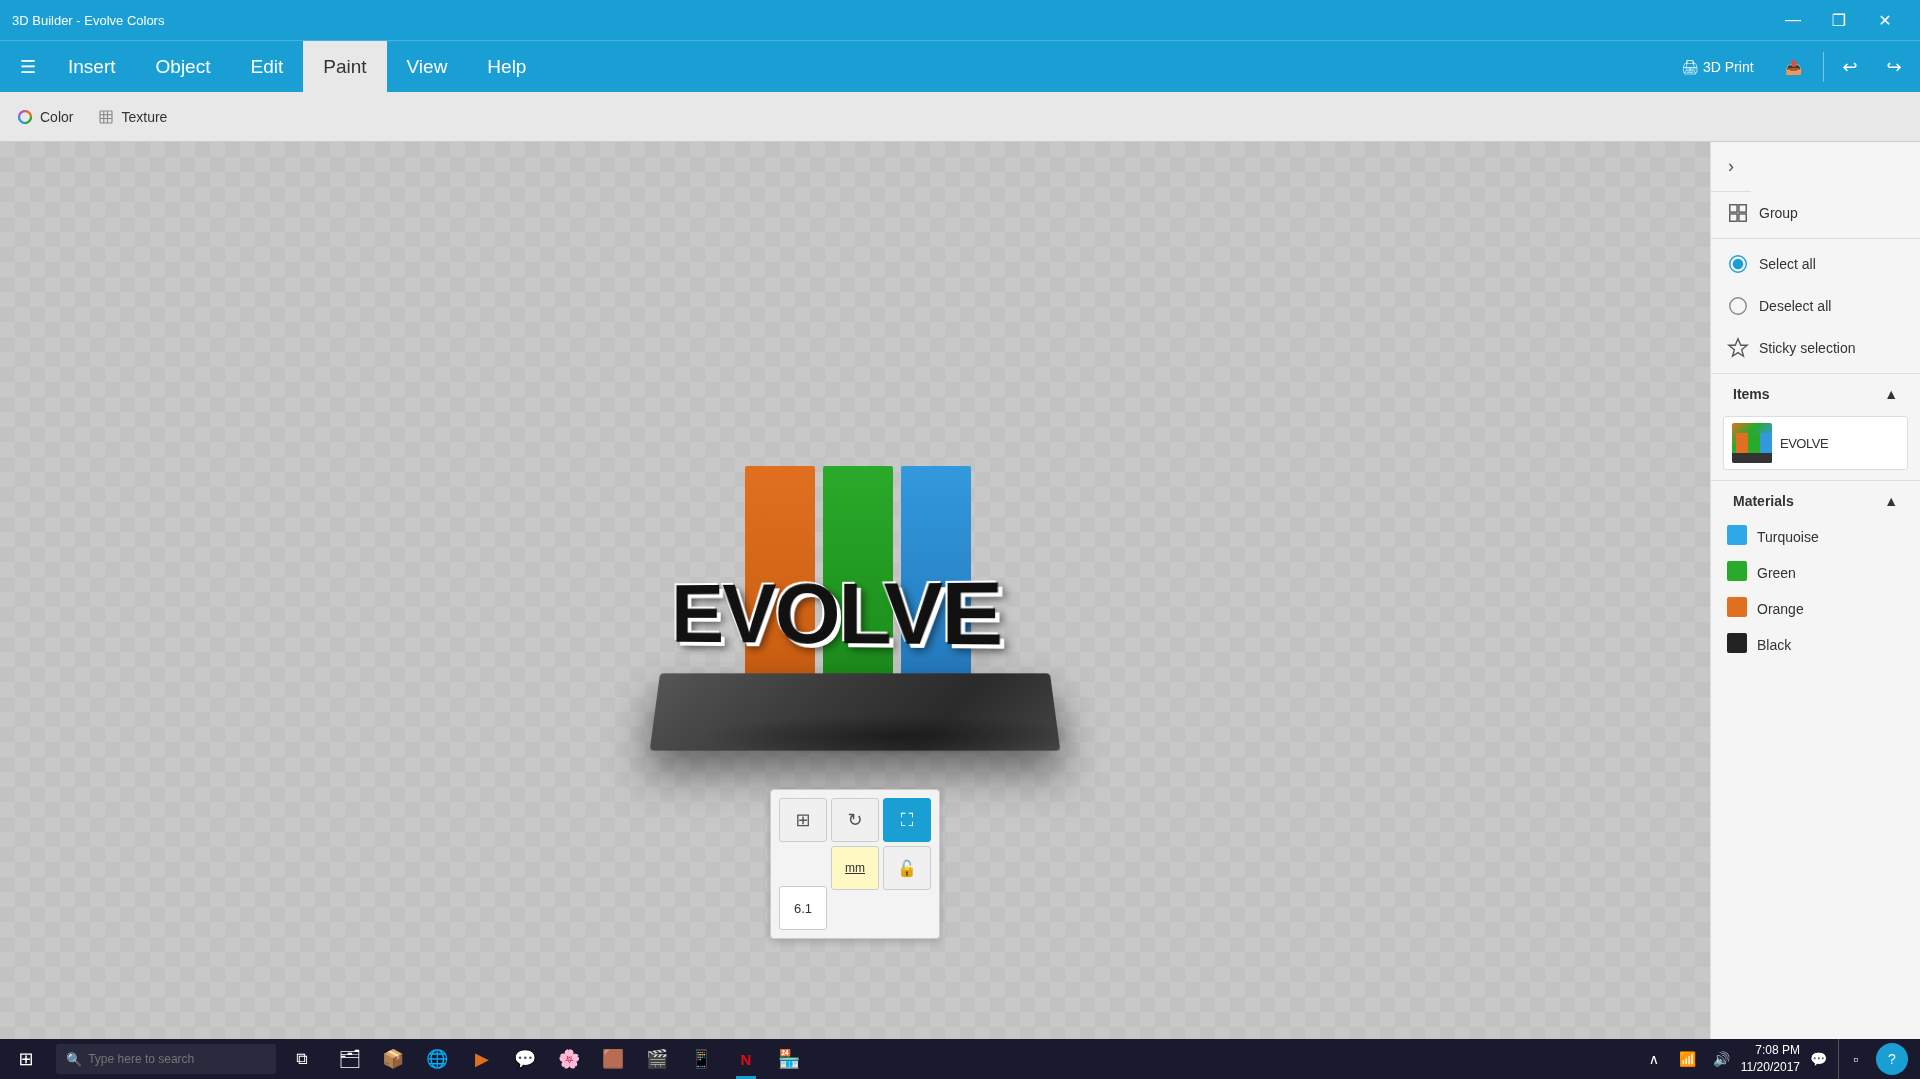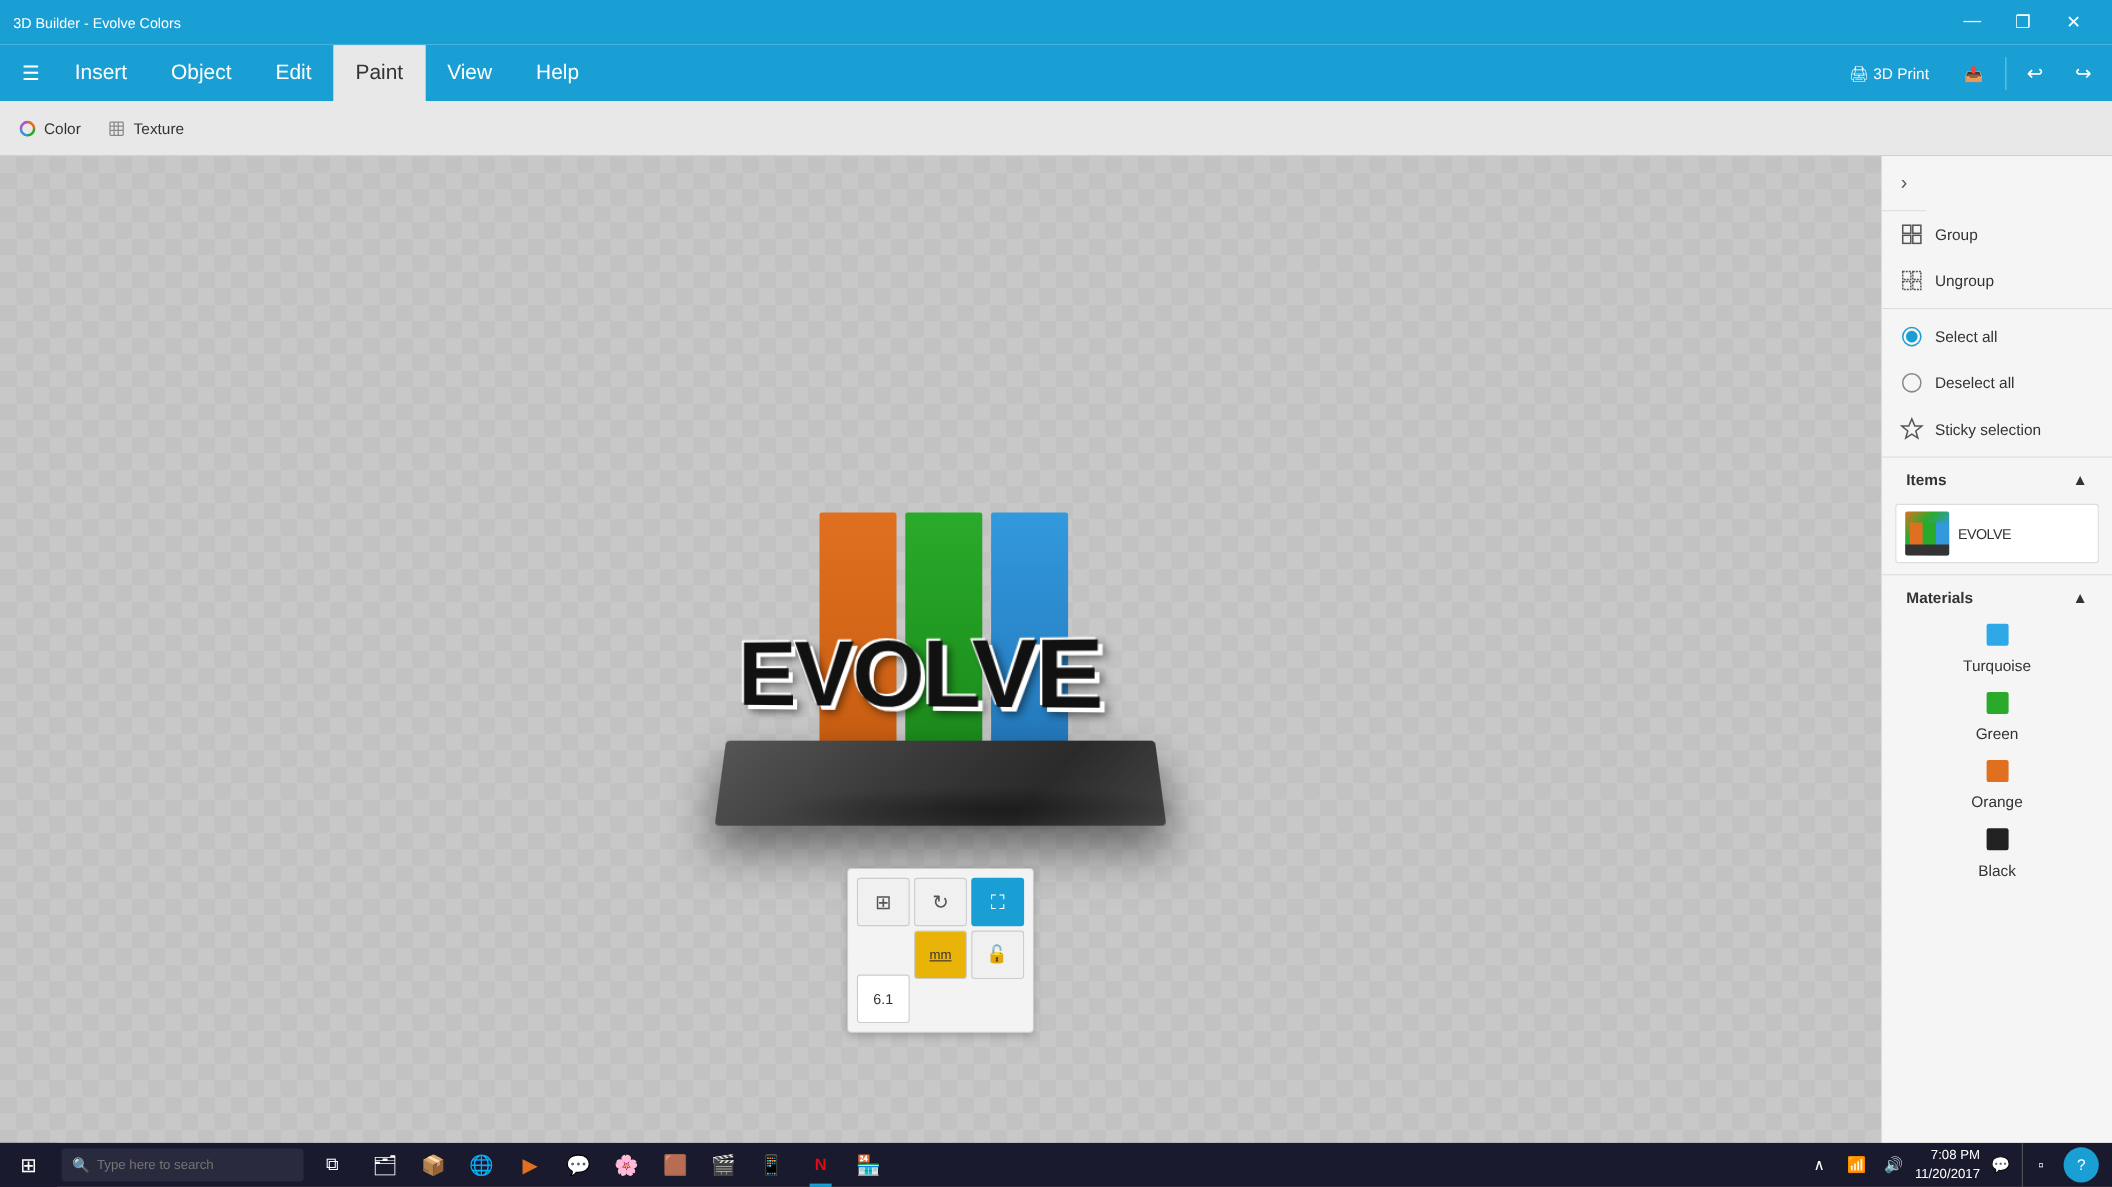--- a/index.html
+++ b/index.html
@@ -170,21 +170,21 @@
     .widget-val {
       width: 48px; height: 44px;
       background: white;
       border: 1px solid #ccc;
       border-radius: 3px;
       display: flex; align-items: center; justify-content: center;
       font-size: 13px; color: #333; margin-top: 40px;
     }
     .widget-unit {
       width: 48px; height: 44px;
-      background: #eab308;
+      background: #fef9c3;
       border: 1px solid #ccc;
       border-radius: 3px;
       display: flex; align-items: center; justify-content: center;
       font-size: 12px; color: #333;
       text-decoration: underline; cursor: pointer;
     }
     .widget-lock {
       width: 48px; height: 44px;
       background: #f0f0f0;
       border: 1px solid #ccc;
@@ -248,22 +248,22 @@
       background: linear-gradient(135deg, #e07020, #2aaa2a, #3399dd, #222);
       border-radius: 2px;
       position: relative; overflow: hidden;
     }
     .item-name {
       font-size: 13px; color: #333; font-weight: 500;
       font-family: Arial Black, sans-serif;
       letter-spacing: -0.5px;
     }
     .material-item {
-      display: flex; align-items: center; gap: 10px;
-      padding: 8px 16px; cursor: pointer; flex-direction: column;
+      display: flex; align-items: flex-end; gap: 10px;
+      padding: 8px 16px; cursor: pointer;
     }
     .color-swatch {
       width: 20px; height: 20px;
       border-radius: 2px;
       flex-shrink: 0;
     }
     .material-name { font-size: 14px; color: #333; }
 
     
     #taskbar {
@@ -431,31 +431,20 @@
         <svg width="22" height="22" viewBox="0 0 24 24" fill="none" stroke="#555" stroke-width="1.5">
           <rect x="3" y="3" width="8" height="8"></rect>
             <rect x="13" y="3" width="8" height="8"></rect>
           <rect x="3" y="13" width="8" height="8"></rect>
             <rect x="13" y="13" width="8" height="8"></rect>
         </svg>
       </div>
       <span>Group</span>
     </div>
 
-    <div class="panel-item">
-      <div class="item-icon">
-        <svg width="22" height="22" viewBox="0 0 24 24" fill="none" stroke="#555" stroke-width="1.5">
-          <rect x="3" y="3" width="8" height="8" stroke-dasharray="2,1"></rect>
-            <rect x="13" y="3" width="8" height="8" stroke-dasharray="2,1"></rect>
-          <rect x="3" y="13" width="8" height="8" stroke-dasharray="2,1"></rect>
-            <rect x="13" y="13" width="8" height="8" stroke-dasharray="2,1"></rect>
-        </svg>
-      </div>
-      <span>Ungroup</span>
-    </div>
 
     <div class="panel-divider"></div>
 
     <div class="panel-item">
       <div class="item-icon">
         <svg width="22" height="22" viewBox="0 0 24 24" fill="none" stroke="#1a9fd4" stroke-width="1.5">
           <circle cx="12" cy="12" r="9"></circle>
             <circle cx="12" cy="12" r="5" fill="#1a9fd4"></circle>
         </svg>
       </div>

